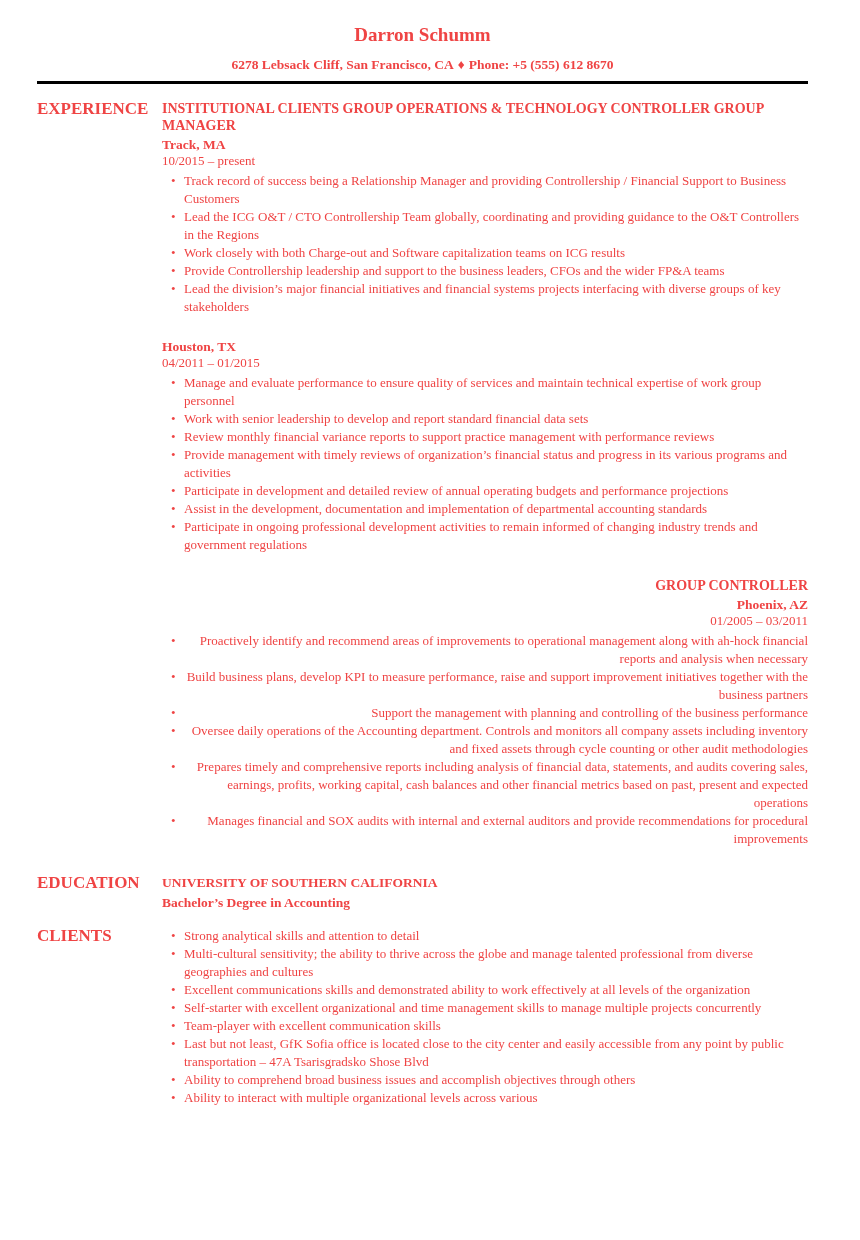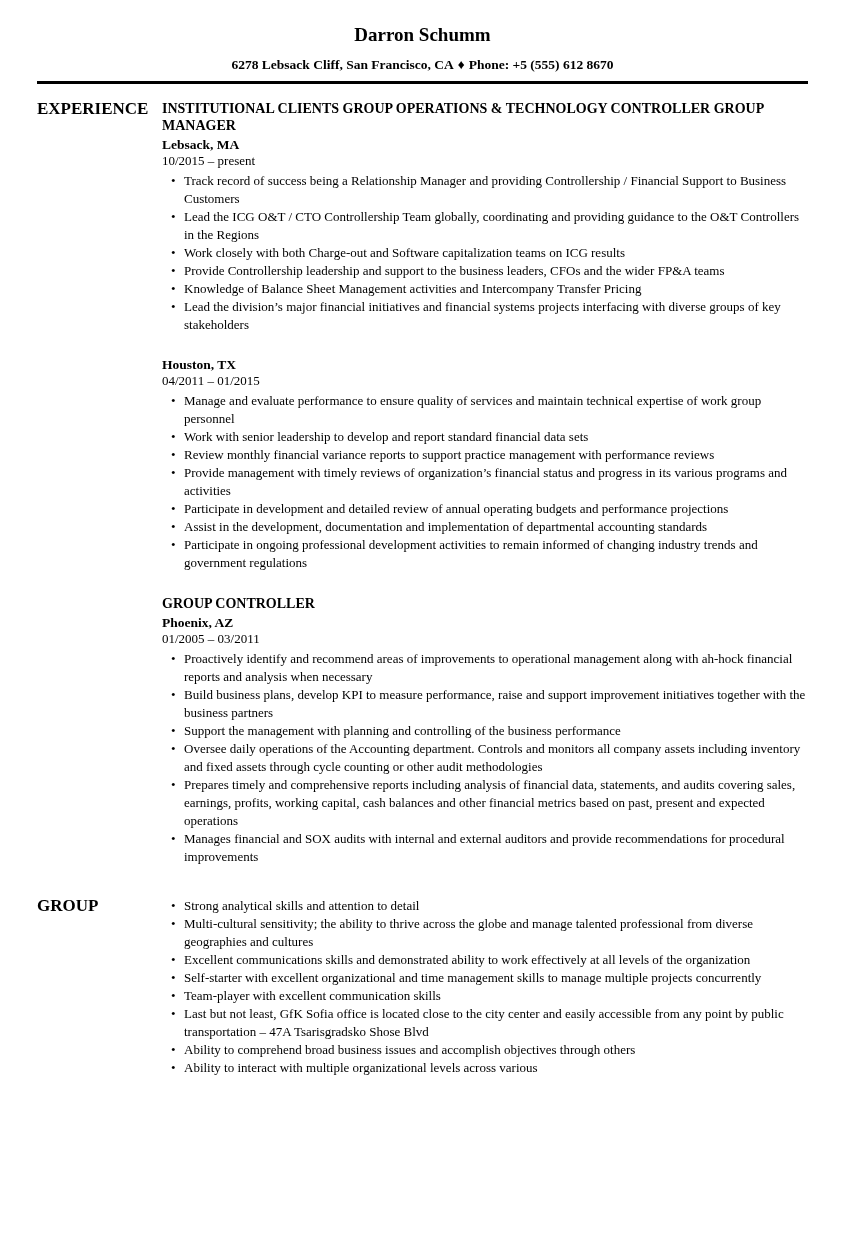--- a/index.html
+++ b/index.html
@@ -4,21 +4,21 @@
 <style>
   html, body { margin: 0; padding: 0; background: #ffffff; }
   .page {
     position: relative;
     width: 860px;
     height: 1240px;
     box-sizing: border-box;
     padding: 24px 52px 0 37px;
     overflow: hidden;
     background: #ffffff;
-    color: #000000;
+    color: #ef4444;
     font-family: "Liberation Serif", serif;
     font-size: 13px;
     line-height: 18px;
   }
   .name {
     margin: 0;
     text-align: center;
     font-size: 19px;
     line-height: 21px;
     font-weight: bold;
@@ -42,21 +42,21 @@
   .row-skills { margin-top: 16px; }
   .row-label {
     flex: 0 0 125px;
     width: 125px;
     font-weight: bold;
     font-size: 17px;
     line-height: 17px;
   }
   .row-content { flex: 1 1 auto; min-width: 0; }
   .job { margin-bottom: 23px; }
-  .job:last-child { margin-bottom: 15px; }
+  .job:last-child { margin-bottom: 0; text-align: right; }
   .job-title {
     margin: 0;
     font-size: 14px;
     line-height: 17px;
     font-weight: bold;
   }
   .job-loc {
     font-weight: bold;
     font-size: 13.5px;
     line-height: 16px;
@@ -104,28 +104,27 @@
   </header>
 
   <hr class="rule">
 
   <section class="row row-exp">
     <div class="row-label">EXPERIENCE</div>
     <div class="row-content">
 
       <article class="job">
         <h2 class="job-title">INSTITUTIONAL CLIENTS GROUP OPERATIONS &amp; TECHNOLOGY CONTROLLER GROUP MANAGER</h2>
-        <div class="job-loc">Lebsack, MA</div>
+        <div class="job-loc">Track, MA</div>
         <div class="job-dates">10/2015 – present</div>
         <ul class="bullets">
           <li>Track record of success being a Relationship Manager and providing Controllership / Financial Support to Business Customers</li>
           <li>Lead the ICG O&amp;T / CTO Controllership Team globally, coordinating and providing guidance to the O&amp;T Controllers in the Regions</li>
           <li>Work closely with both Charge-out and Software capitalization teams on ICG results</li>
           <li>Provide Controllership leadership and support to the business leaders, CFOs and the wider FP&amp;A teams</li>
-          <li>Knowledge of Balance Sheet Management activities and Intercompany Transfer Pricing</li>
           <li>Lead the division’s major financial initiatives and financial systems projects interfacing with diverse groups of key stakeholders</li>
         </ul>
       </article>
 
       <article class="job">
         <div class="job-loc">Houston, TX</div>
         <div class="job-dates">04/2011 – 01/2015</div>
         <ul class="bullets">
           <li>Manage and evaluate performance to ensure quality of services and maintain technical expertise of work group personnel</li>
           <li>Work with senior leadership to develop and report standard financial data sets</li>
@@ -147,23 +146,30 @@
           <li>Support the management with planning and controlling of the business performance</li>
           <li>Oversee daily operations of the Accounting department. Controls and monitors all company assets including inventory and fixed assets through cycle counting or other audit methodologies</li>
           <li>Prepares timely and comprehensive reports including analysis of financial data, statements, and audits covering sales, earnings, profits, working capital, cash balances and other financial metrics based on past, present and expected operations</li>
           <li>Manages financial and SOX audits with internal and external auditors and provide recommendations for procedural improvements</li>
         </ul>
       </article>
 
     </div>
   </section>
 
+  <section class="row row-edu">
+    <div class="row-label">EDUCATION</div>
+    <div class="row-content">
+      <h2 class="school">UNIVERSITY OF SOUTHERN CALIFORNIA</h2>
+      <div class="degree">Bachelor’s Degree in Accounting</div>
+    </div>
+  </section>
 
   <section class="row row-skills">
-    <div class="row-label">GROUP</div>
+    <div class="row-label">CLIENTS</div>
     <div class="row-content">
       <ul class="bullets">
         <li>Strong analytical skills and attention to detail</li>
         <li>Multi-cultural sensitivity; the ability to thrive across the globe and manage talented professional from diverse geographies and cultures</li>
         <li>Excellent communications skills and demonstrated ability to work effectively at all levels of the organization</li>
         <li>Self-starter with excellent organizational and time management skills to manage multiple projects concurrently</li>
         <li>Team-player with excellent communication skills</li>
         <li>Last but not least, GfK Sofia office is located close to the city center and easily accessible from any point by public transportation – 47A Tsarisgradsko Shose Blvd</li>
         <li>Ability to comprehend broad business issues and accomplish objectives through others</li>
         <li>Ability to interact with multiple organizational levels across various</li>

